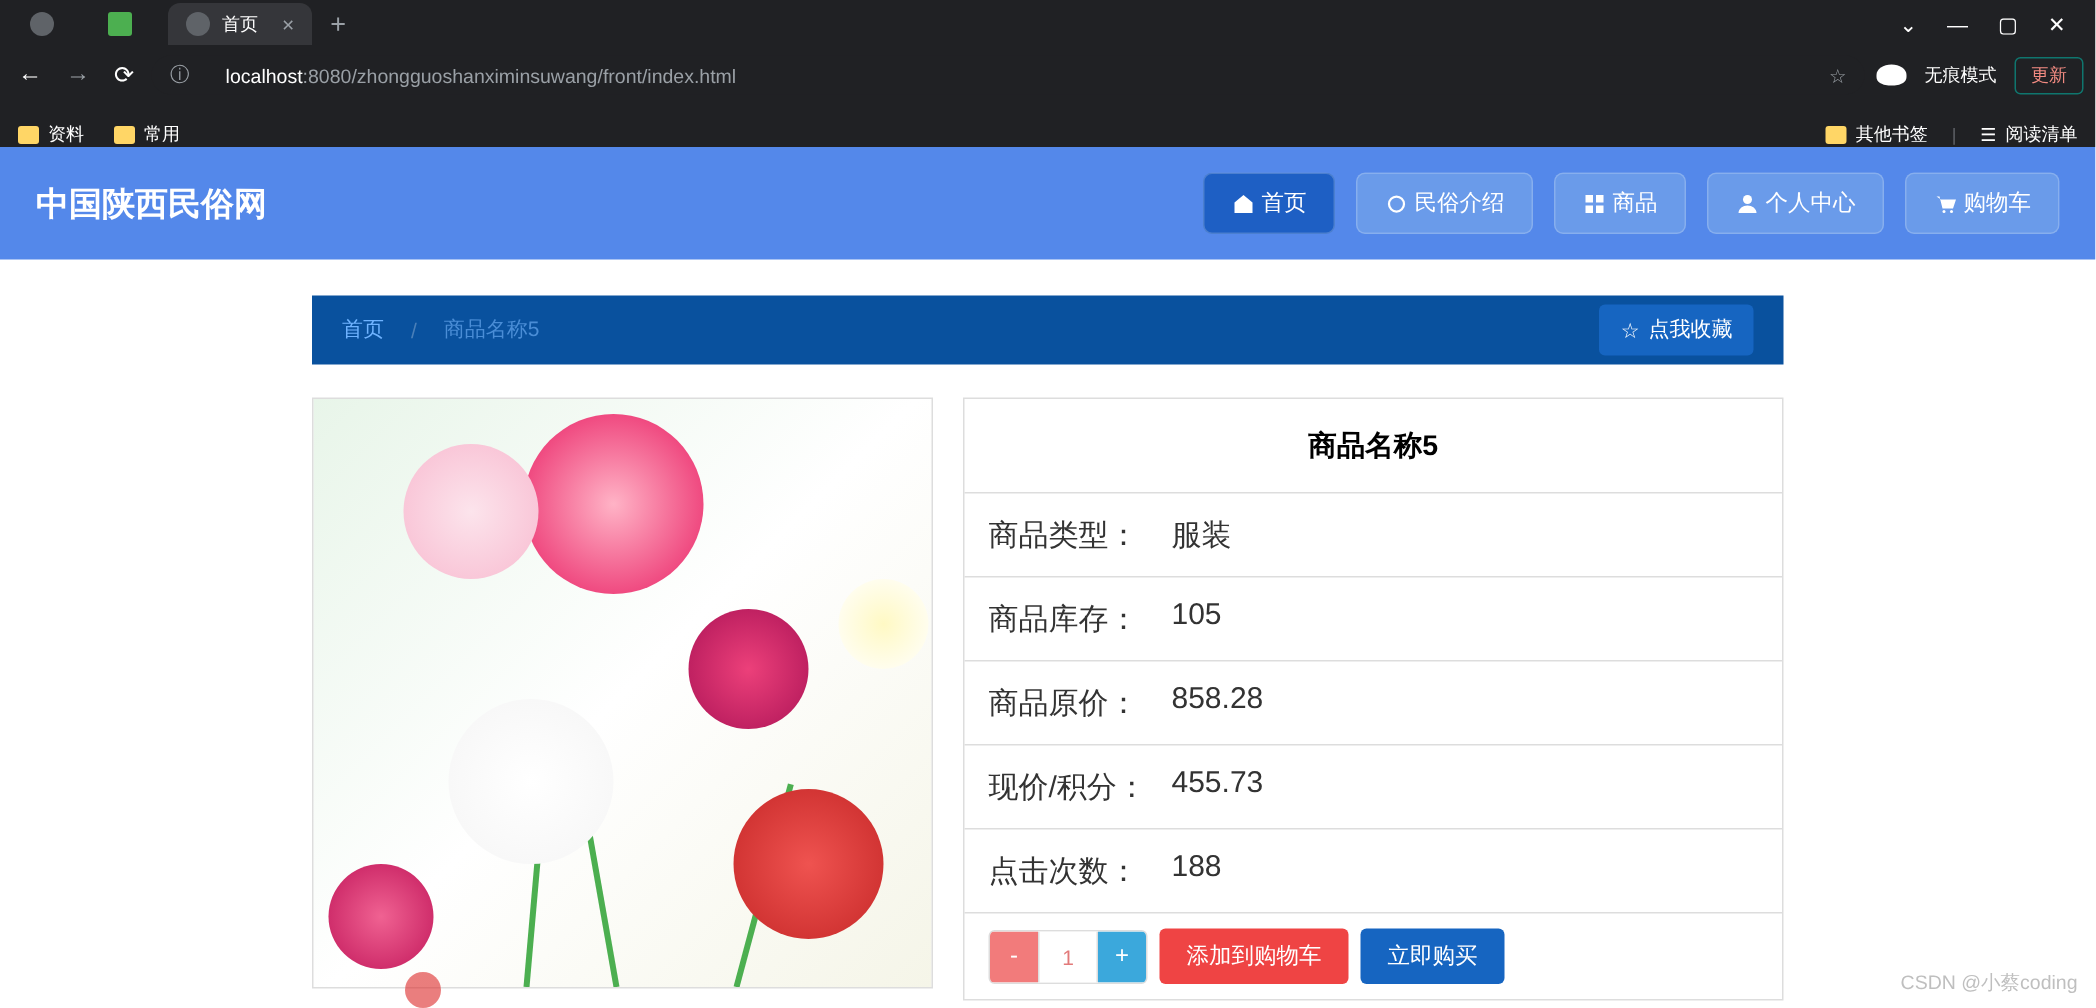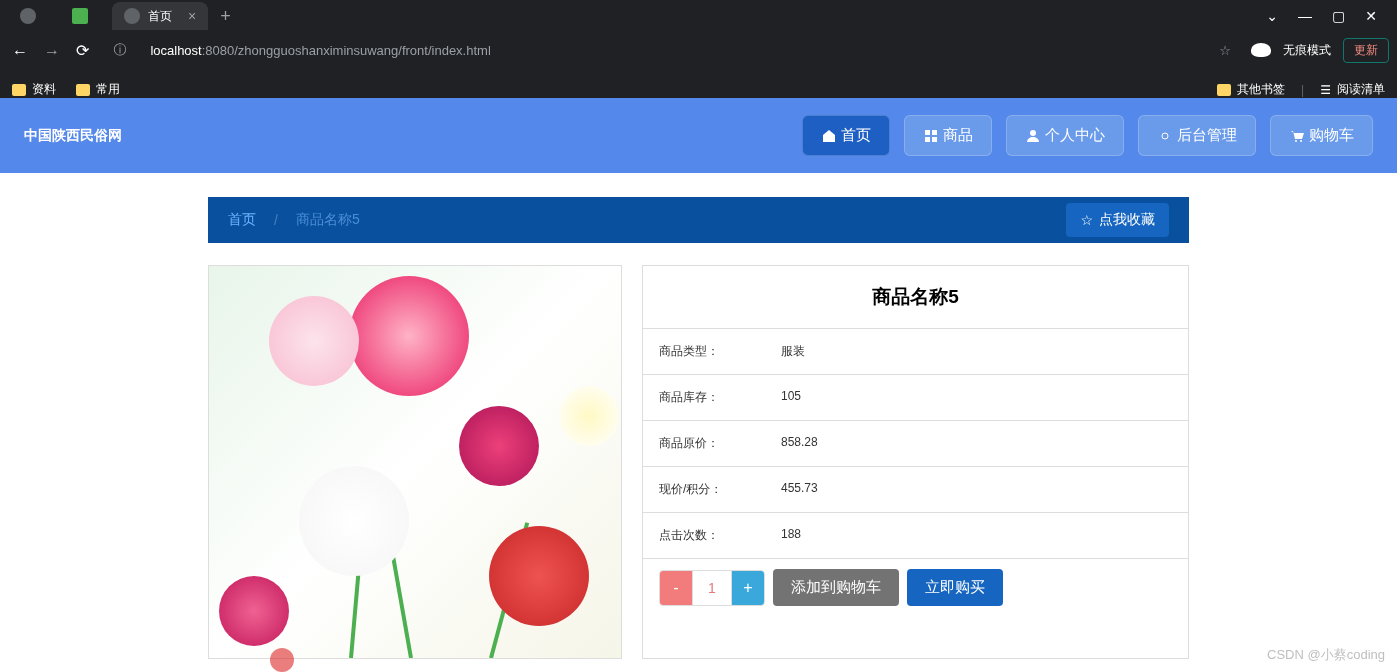--- a/index.html
+++ b/index.html
@@ -26,21 +26,21 @@
 .incognito-icon { width: 20px; height: 14px; background: #fff; border-radius: 50% 50% 40% 40%; }
 .update-btn { border: 1px solid #0f766e; color: #f28b82; padding: 3px 10px; border-radius: 4px; font-size: 12px; }
 
 .bookmark-bar { display: flex; align-items: flex-end; height: 30px; padding: 0 12px; gap: 20px; font-size: 12px; color: #fff; }
 .bookmark { display: flex; align-items: center; gap: 6px; cursor: pointer; }
 .folder-icon { width: 14px; height: 12px; background: #ffd666; border-radius: 2px; }
 .bookmark-right { margin-left: auto; display: flex; gap: 16px; align-items: center; }
 
 
 .site-header { background: #5488ea; height: 75px; display: flex; align-items: center; padding: 0 24px; }
-.site-title { color: #fff; font-size: 14px; font-weight: bold; }
+.site-title { color: #fff; font-size: 22px; font-weight: bold; }
 .nav-menu { margin-left: auto; display: flex; gap: 14px; }
 .nav-item { background: #6a9bea; color: #fff; padding: 10px 18px; border-radius: 6px; font-size: 15px; display: flex; align-items: center; gap: 4px; cursor: pointer; border: 1px solid rgba(255,255,255,0.2); }
 .nav-item.active { background: #1e5fc4; }
 
 
 .content-wrap { padding: 24px 208px 0; }
 .crumb-bar { background: #09519e; height: 46px; display: flex; align-items: center; padding: 0 20px; color: #fff; font-size: 14px; margin-bottom: 22px; }
 .crumb-link { color: #6fb3ff; cursor: pointer; }
 .crumb-sep { margin: 0 18px; color: #4a7fb8; }
 .crumb-current { color: #4a8dd6; }
@@ -57,30 +57,30 @@
 .f5 { width: 80px; height: 80px; background: radial-gradient(circle, #ec407a, #ad1457); top: 140px; left: 250px; }
 .f6 { width: 70px; height: 70px; background: radial-gradient(circle, #f06292, #c2185b); top: 310px; left: 10px; }
 .f7 { width: 60px; height: 60px; background: radial-gradient(circle, #fff9c4, #fff); top: 120px; left: 350px; }
 .stem { position: absolute; width: 4px; background: #4caf50; transform-origin: bottom; }
 .s1 { height: 180px; bottom: 0; left: 200px; transform: rotate(-10deg); }
 .s2 { height: 140px; bottom: 0; left: 280px; transform: rotate(15deg); }
 .s3 { height: 160px; bottom: 0; left: 140px; transform: rotate(5deg); }
 
 .product-info { flex: 1; border: 1px solid #ddd; }
 .product-title { text-align: center; font-size: 19px; font-weight: bold; padding: 18px; border-bottom: 1px solid #ddd; }
-.info-row { display: flex; padding: 14px 16px; border-bottom: 1px solid #ddd; font-size: 12px; }
+.info-row { display: flex; padding: 14px 16px; border-bottom: 1px solid #ddd; font-size: 20px; }
 .info-label { width: 122px; color: #333; }
 .info-value { color: #333; }
 .action-row { padding: 10px 16px; display: flex; gap: 8px; align-items: center; }
 .qty-group { display: flex; border: 1px solid #ddd; border-radius: 4px; overflow: hidden; }
 .qty-btn { width: 32px; height: 34px; border: none; cursor: pointer; font-size: 16px; color: #fff; }
 .qty-minus { background: #f27b7b; }
 .qty-plus { background: #3ba8dc; }
 .qty-input { width: 40px; text-align: center; border: none; border-left: 1px solid #ddd; border-right: 1px solid #ddd; font-size: 14px; color: #e27a7a; }
-.btn-cart { background: #737373; color: #fff; border: none; padding: 9px 18px; border-radius: 4px; font-size: 15px; cursor: pointer; }
+.btn-cart { background: #ef4444; color: #fff; border: none; padding: 9px 18px; border-radius: 4px; font-size: 15px; cursor: pointer; }
 .btn-buy { background: #1665c1; color: #fff; border: none; padding: 9px 18px; border-radius: 4px; font-size: 15px; cursor: pointer; text-align: center; }
 
 .watermark { position: fixed; bottom: 8px; right: 12px; color: #bfbfbf; font-size: 13px; }
 .cursor-mark { position: fixed; width: 24px; height: 24px; background: rgba(220,40,40,0.6); border-radius: 50%; bottom: 0; left: 270px; }
 
 svg { width: 16px; height: 16px; fill: currentColor; }
 </style>
 </head>
 <body>
 
@@ -147,40 +147,39 @@
   <div class="site-title">中国陕西民俗网</div>
   <div class="nav-menu">
     <div class="nav-item active">
         <svg>
           <path d="M8 2l6 5v7H2V7z"></path>
         </svg>
         <span>首页</span>
       </div>
     <div class="nav-item">
         <svg>
+          <circle cx="8" cy="8" r="5" fill="none" stroke="#fff" stroke-width="1.5"></circle>
+        </svg>
+        <span>民俗介绍</span>
+      </div>
+    <div class="nav-item">
+        <svg>
           <rect x="2" y="2" width="5" height="5"></rect>
           <rect x="9" y="2" width="5" height="5"></rect>
           <rect x="2" y="9" width="5" height="5"></rect>
           <rect x="9" y="9" width="5" height="5"></rect>
         </svg>
         <span>商品</span>
       </div>
     <div class="nav-item">
         <svg>
           <circle cx="8" cy="5" r="3"></circle>
           <path d="M2 14c0-3 3-5 6-5s6 2 6 5"></path>
         </svg>
         <span>个人中心</span>
-      </div>
-    <div class="nav-item">
-        <svg>
-          <circle cx="8" cy="8" r="3" fill="none" stroke="#fff"></circle>
-          <path d="M8 1v2M8 13v2M1 8h2M13 8h2"></path>
-        </svg>
-        <span>后台管理</span>
       </div>
     <div class="nav-item">
         <svg>
           <path d="M2 3h2l2 8h7l2-6H5"></path>
           <circle cx="7" cy="13" r="1"></circle>
           <circle cx="12" cy="13" r="1"></circle>
         </svg>
         <span>购物车</span>
       </div>
   </div>

